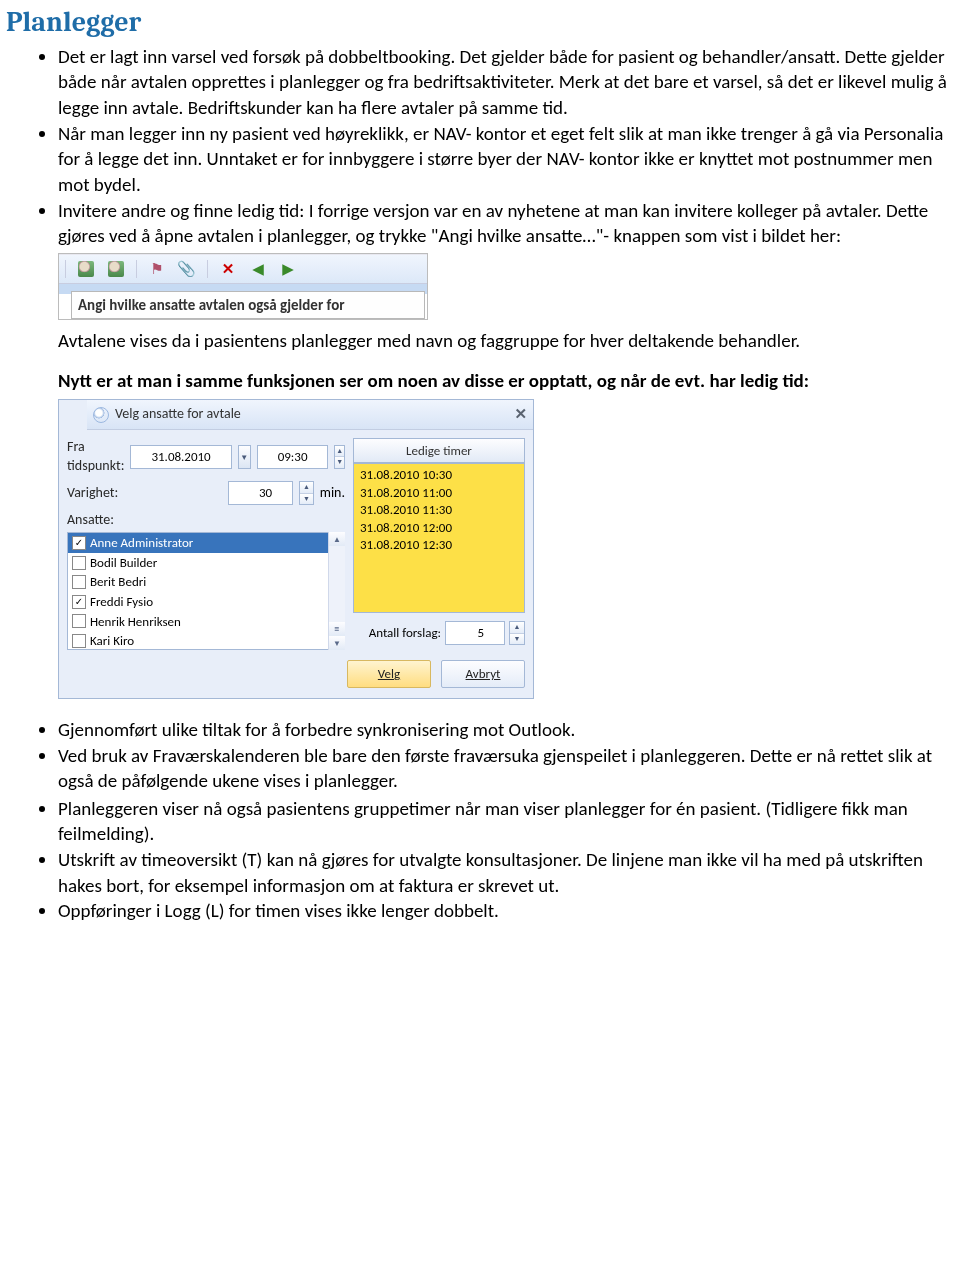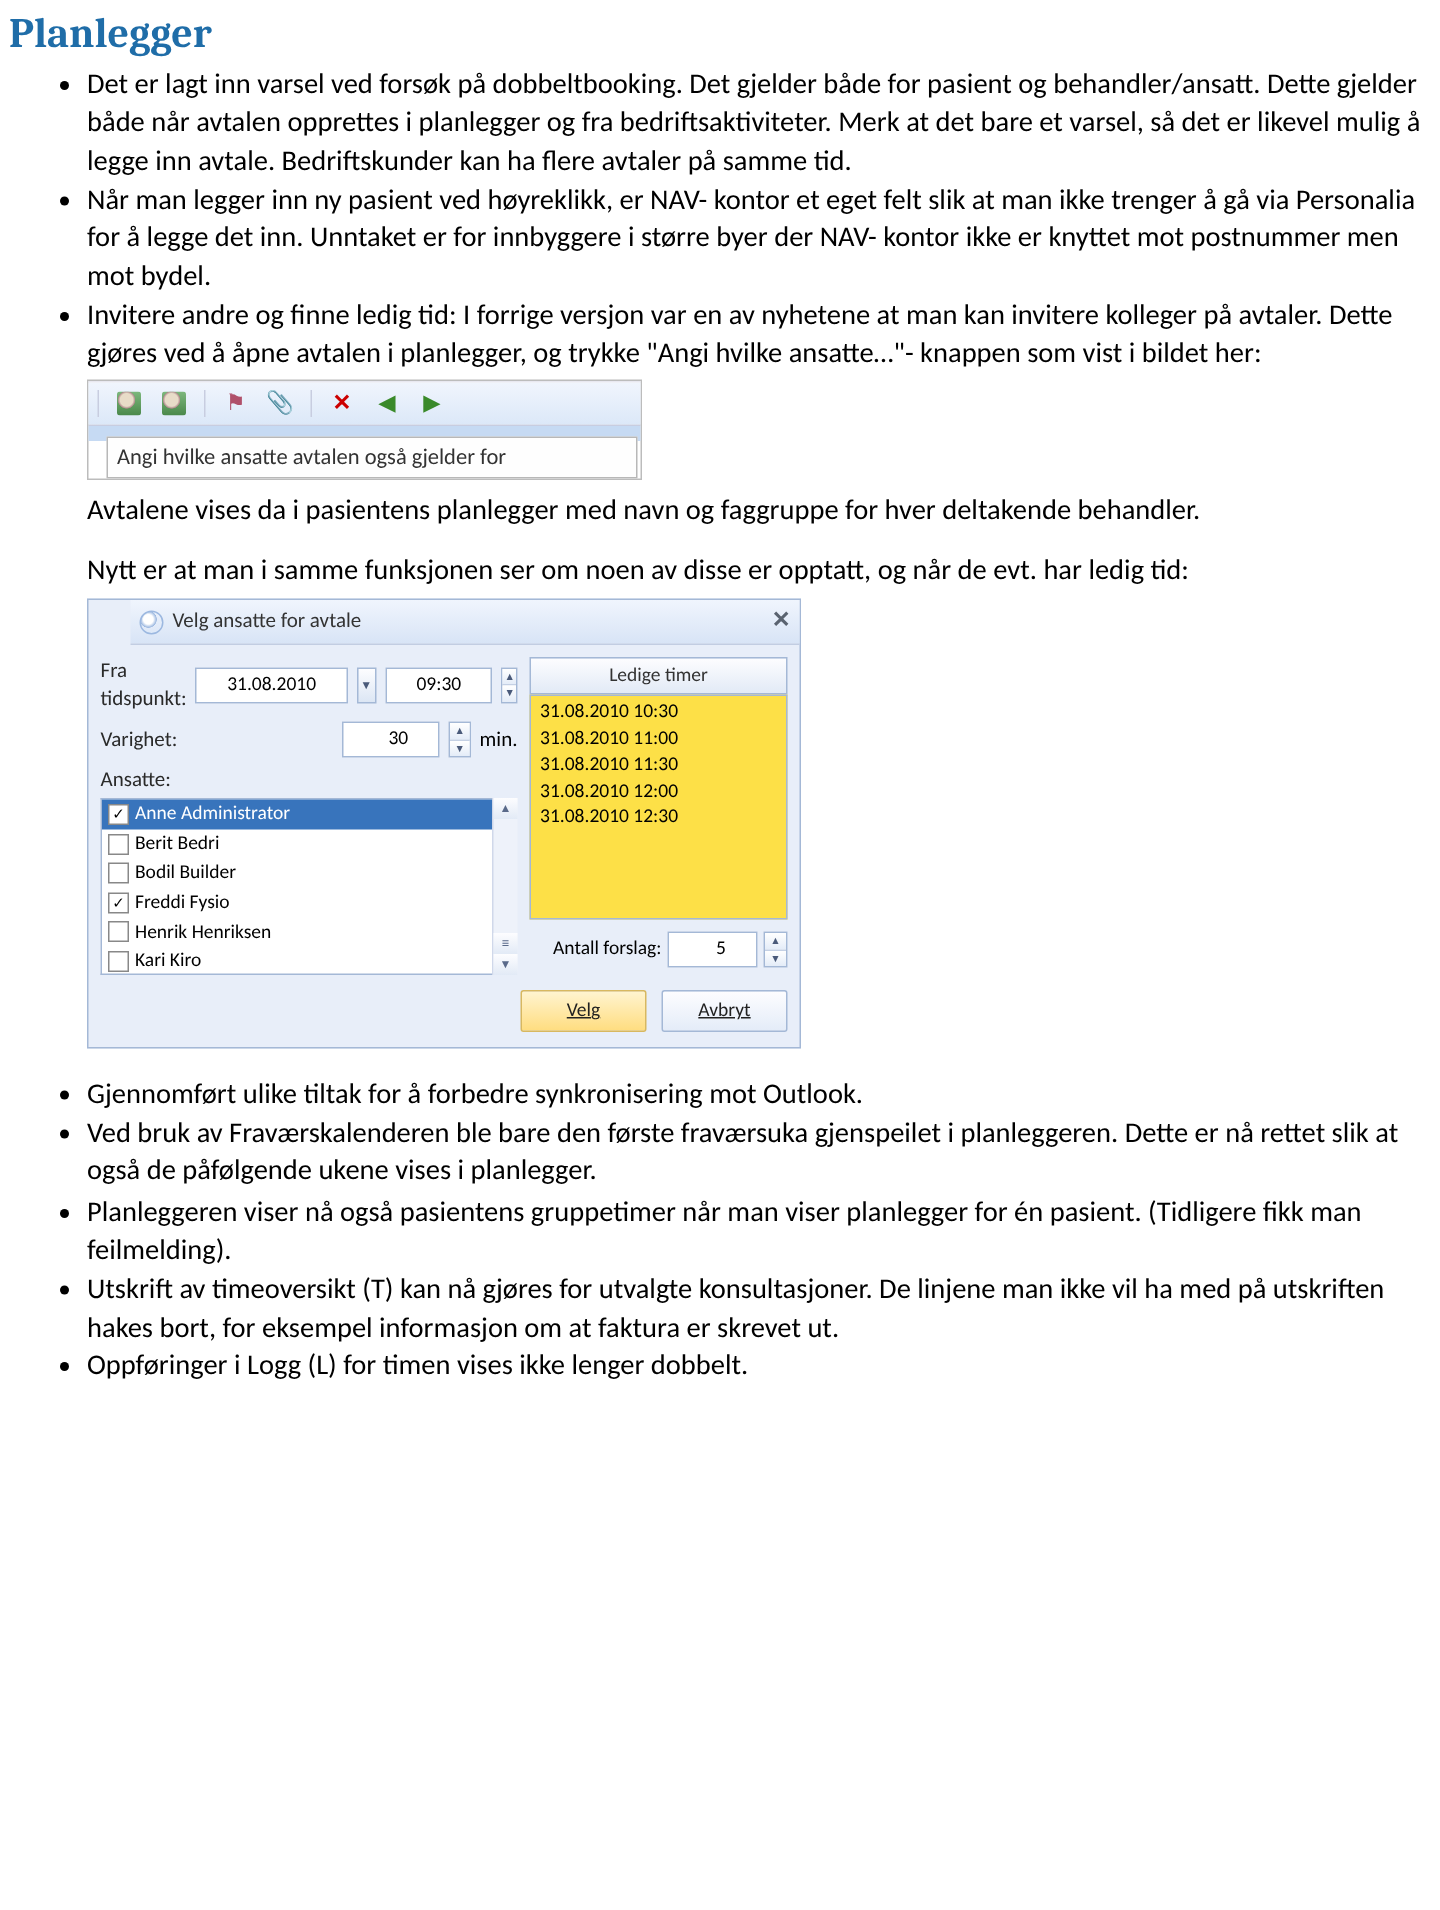--- a/index.html
+++ b/index.html
@@ -28,20 +28,21 @@
     list-style-type: disc;
   }
   ul.main > li {
     margin-bottom: 0px;
   }
   p.indent {
     margin: 6px 0 6px 52px;
   }
   p.indent2 {
     margin: 14px 0 6px 52px;
+    font-weight: bold;
   }
   
   .shot1 {
     margin: 4px 0 8px 52px;
     width: 368px;
     border: 1px solid #bcbcbc;
   }
   .toolbar {
     background: linear-gradient(#f0f5fd, #dce8f8);
     padding: 4px 6px;
@@ -71,20 +72,21 @@
   .tooltip-box {
     background: #fefefe;
     border: 1px solid #b8b8b8;
     padding: 3px 6px;
     font-size: 15px;
     color: #333;
     margin-left: 12px;
     margin-top: -3px;
     position: relative;
     width: 340px;
+    font-weight: bold;
   }
   .x-red { color: #c00; font-weight: bold; font-size: 18px; }
   .arr-g { color: #3a8a2a; font-size: 20px; }
   .flag { color: #b0506a; font-size: 16px; }
   .clip { color: #666; font-size: 16px; }
   .ppl, .ppl1 {
     width: 16px; height: 16px;
     display: inline-block;
     background: radial-gradient(circle at 40% 35%, #e8dcc8 30%, #a88 40%, transparent 42%),
                 linear-gradient(#7db87d, #4a884a);
@@ -340,25 +342,25 @@
           <span class="lab">Ansatte:</span>
         </div>
         <div class="ansatte-wrap">
           <div class="listbox" id="ansatte-list">
               <div class="lrow sel">
                 <span class="cb">✓</span>
                 <span>Anne Administrator</span>
               </div>
               <div class="lrow">
                 <span class="cb"></span>
-                <span>Berit Bedri</span>
+                <span>Bodil Builder</span>
               </div>
               <div class="lrow">
                 <span class="cb"></span>
-                <span>Bodil Builder</span>
+                <span>Berit Bedri</span>
               </div>
               <div class="lrow">
                 <span class="cb">✓</span>
                 <span>Freddi Fysio</span>
               </div>
               <div class="lrow">
                 <span class="cb"></span>
                 <span>Henrik Henriksen</span>
               </div>
               <div class="lrow">

